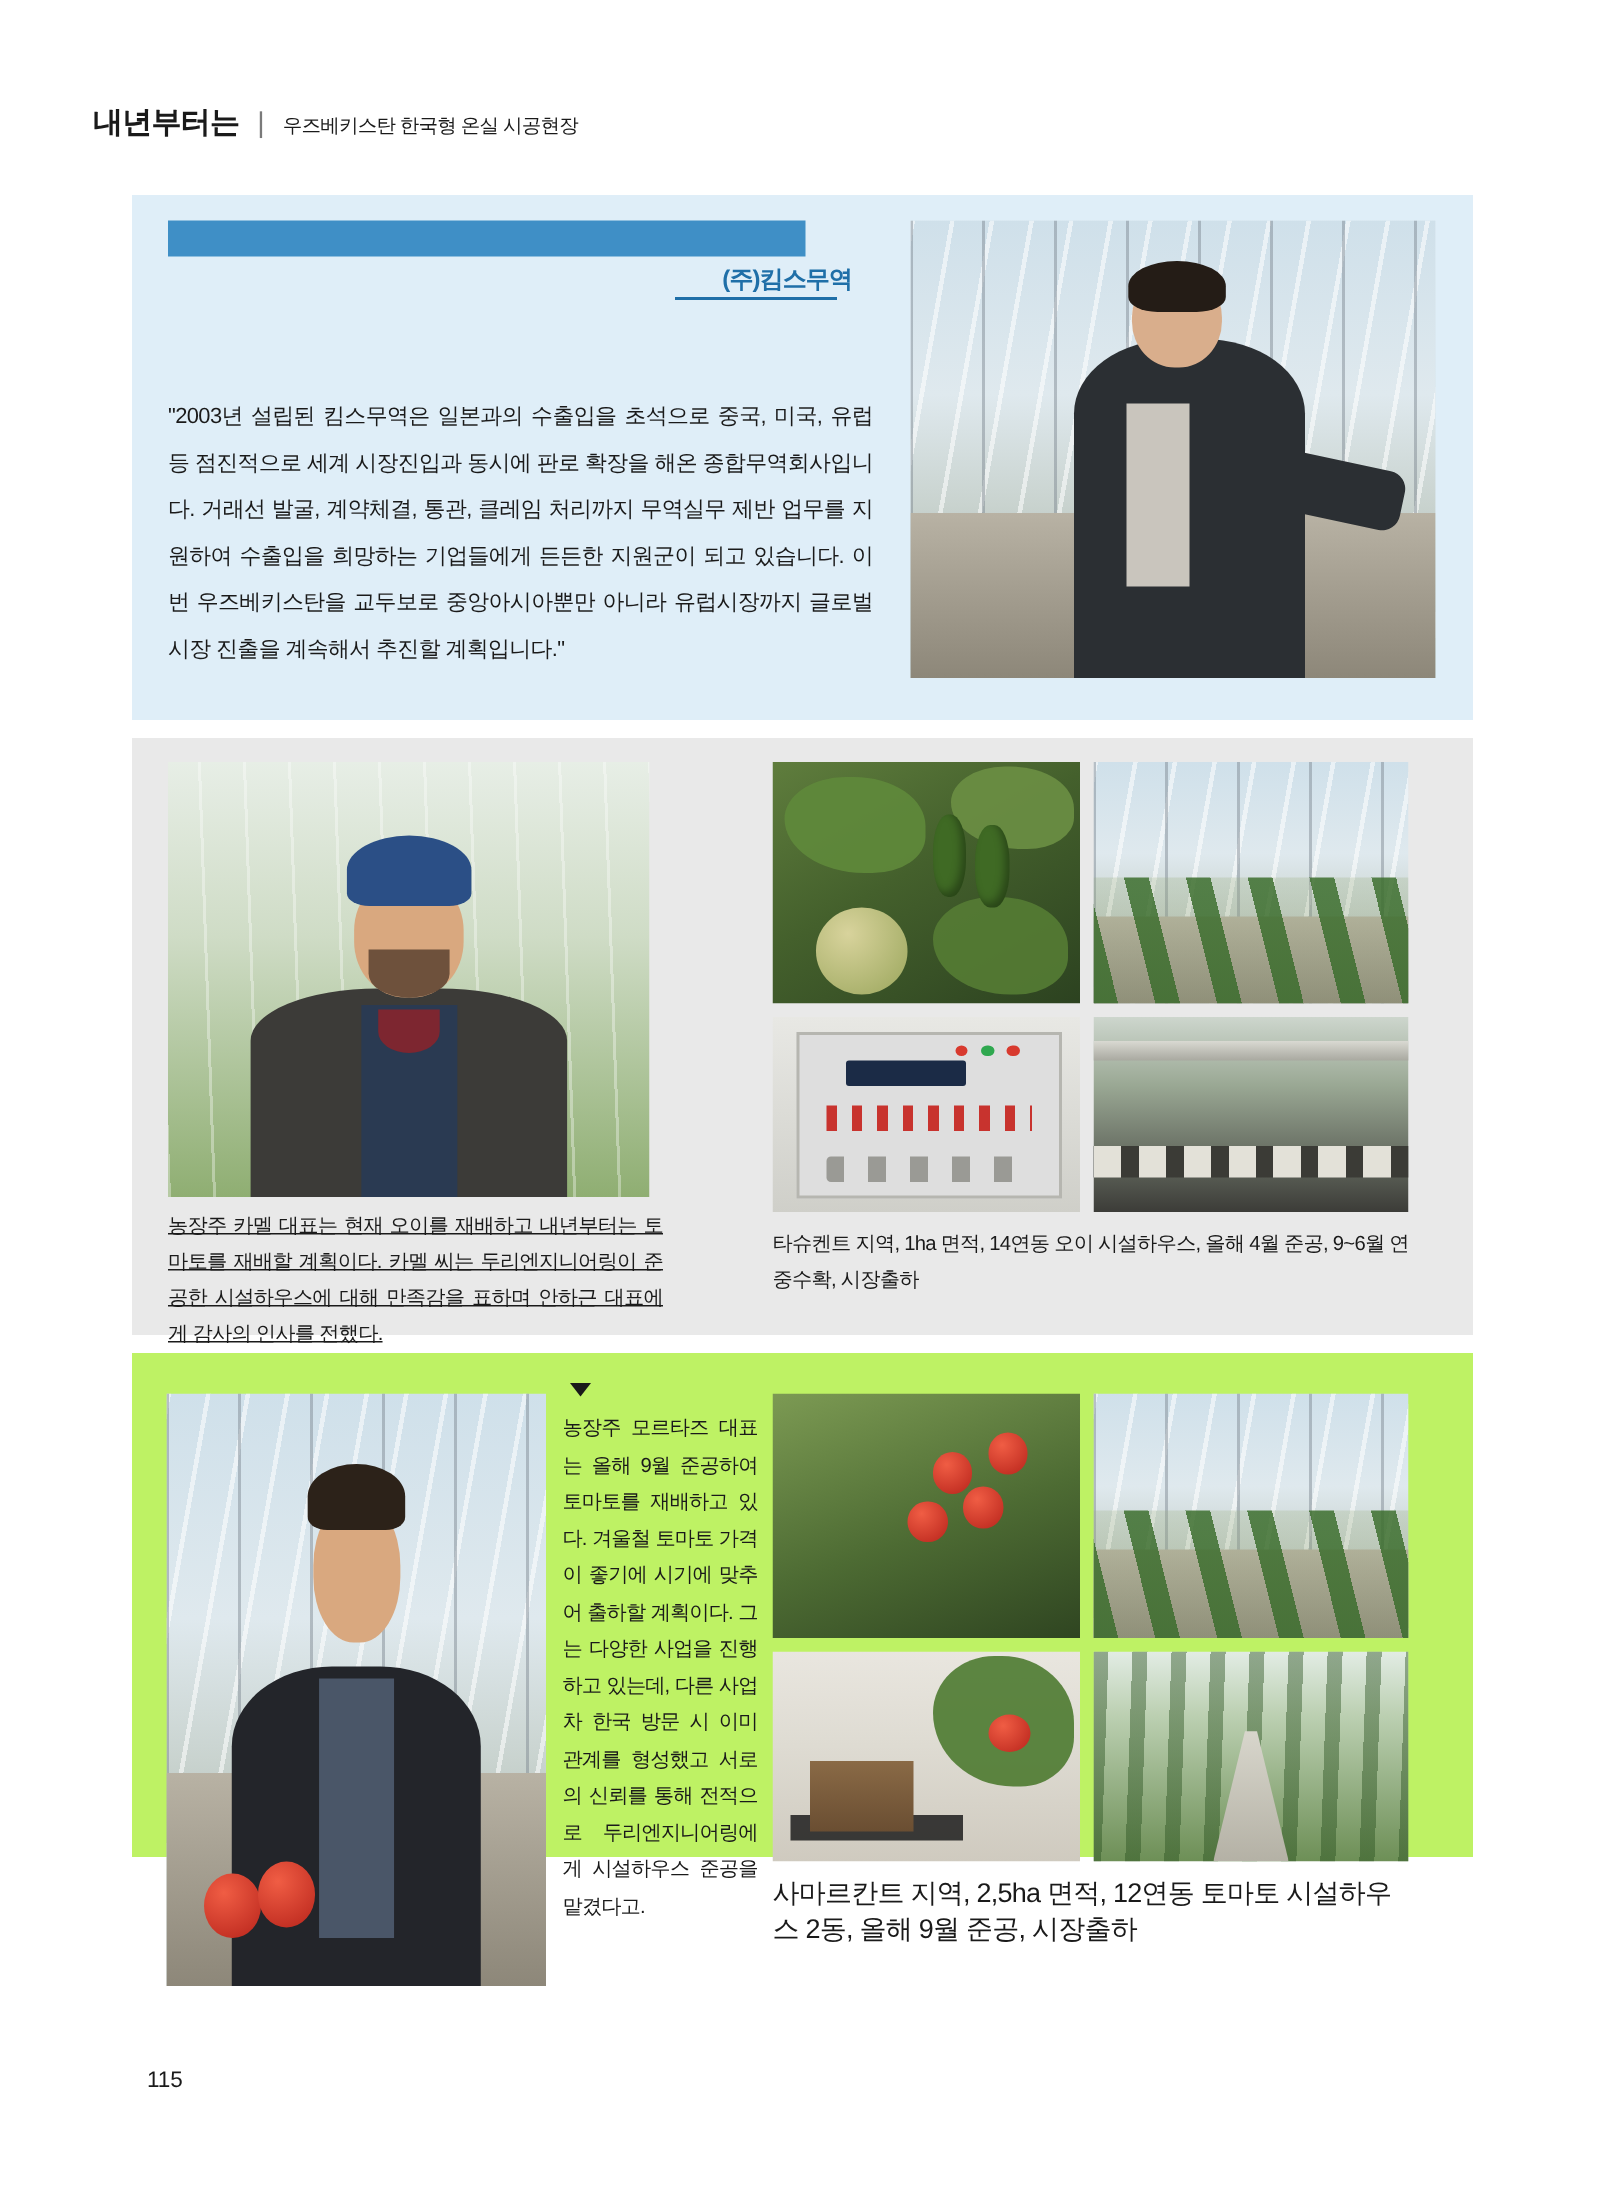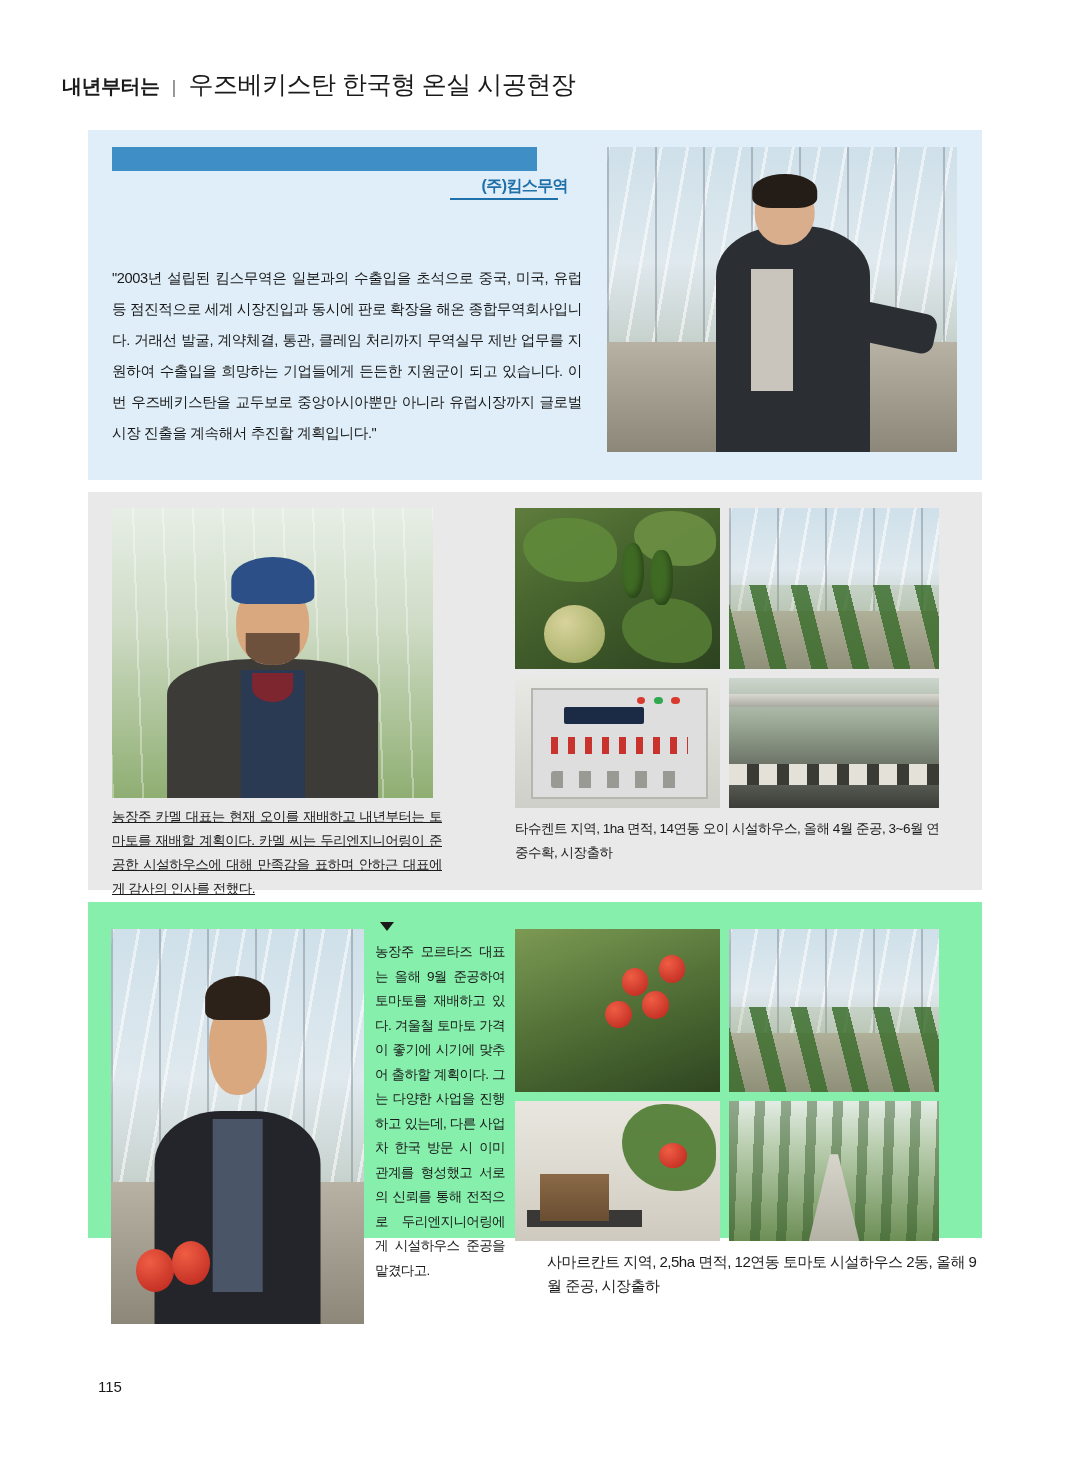--- a/index.html
+++ b/index.html
@@ -31,21 +31,21 @@
     letter-spacing: -0.5px;
     color: #1a1a1a;
   }
   .header-sep {
     font-size: 19px;
     color: #7a7a7a;
     font-weight: normal;
     padding: 0 2px;
   }
   .header-title {
-    font-size: 25px;
+    font-size: 13px;
     letter-spacing: -0.5px;
     color: #1a1a1a;
   }
 
   
   .sec-blue {
     position: absolute;
     left: 88px;
     top: 130px;
     width: 894px;
@@ -165,21 +165,21 @@
     color: #1a1a1a;
   }
 
   
   .sec-peach {
     position: absolute;
     left: 88px;
     top: 902px;
     width: 894px;
     height: 336px;
-    background: #86efac;
+    background: #bef264;
   }
   .photo-mortaz {
     position: absolute;
     left: 23px;
     top: 27px;
     width: 253px;
     height: 395px;
     overflow: hidden;
   }
   .arrow-marker {
@@ -204,25 +204,24 @@
   }
   .p-p1 { position: absolute; left: 427px; top: 27px;  width: 205px; height: 163px; overflow: hidden; }
   .p-p2 { position: absolute; left: 641px; top: 27px;  width: 210px; height: 163px; overflow: hidden; }
   .p-p3 { position: absolute; left: 427px; top: 199px; width: 205px; height: 140px; overflow: hidden; }
   .p-p4 { position: absolute; left: 641px; top: 199px; width: 210px; height: 140px; overflow: hidden; }
   .cap-right-peach {
     position: absolute;
     left: 427px;
     top: 348px;
     width: 430px;
-    font-size: 15px;
+    font-size: 18px;
     line-height: 24px;
     letter-spacing: -0.5px;
     color: #1a1a1a;
-    margin-left: 32px;
   }
 
   
   .page-number {
     position: absolute;
     left: 98px;
     top: 1378px;
     font-size: 15px;
     color: #1a1a1a;
   }
@@ -482,21 +481,21 @@
   </div>
 
   <div class="g-p4">
     <div class="ph">
       <div class="gutter-bg"></div>
       <div class="gutter-line" style="top:12%;"></div>
       <div class="gutter-pots"></div>
     </div>
   </div>
 
-  <div class="cap-right-grey">타슈켄트 지역, 1ha 면적, 14연동 오이 시설하우스, 올해 4월 준공, 3~6월 연중수확, 시장출하</div>
+  <div class="cap-right-grey">타슈켄트 지역, 1ha 면적, 14연동 오이 시설하우스, 올해 4월 준공, 9~6월 연중수확, 시장출하</div>
 </div>
 
 <div class="sec-peach">
 
   <div class="photo-mortaz">
     <div class="ph">
       <div class="gh-sky"></div>
       <div class="gh-frames"></div>
       <div class="gh-floor"></div>
       <div class="kamel-body" style="top:46%; height:56%; background:#23252a;"></div>

